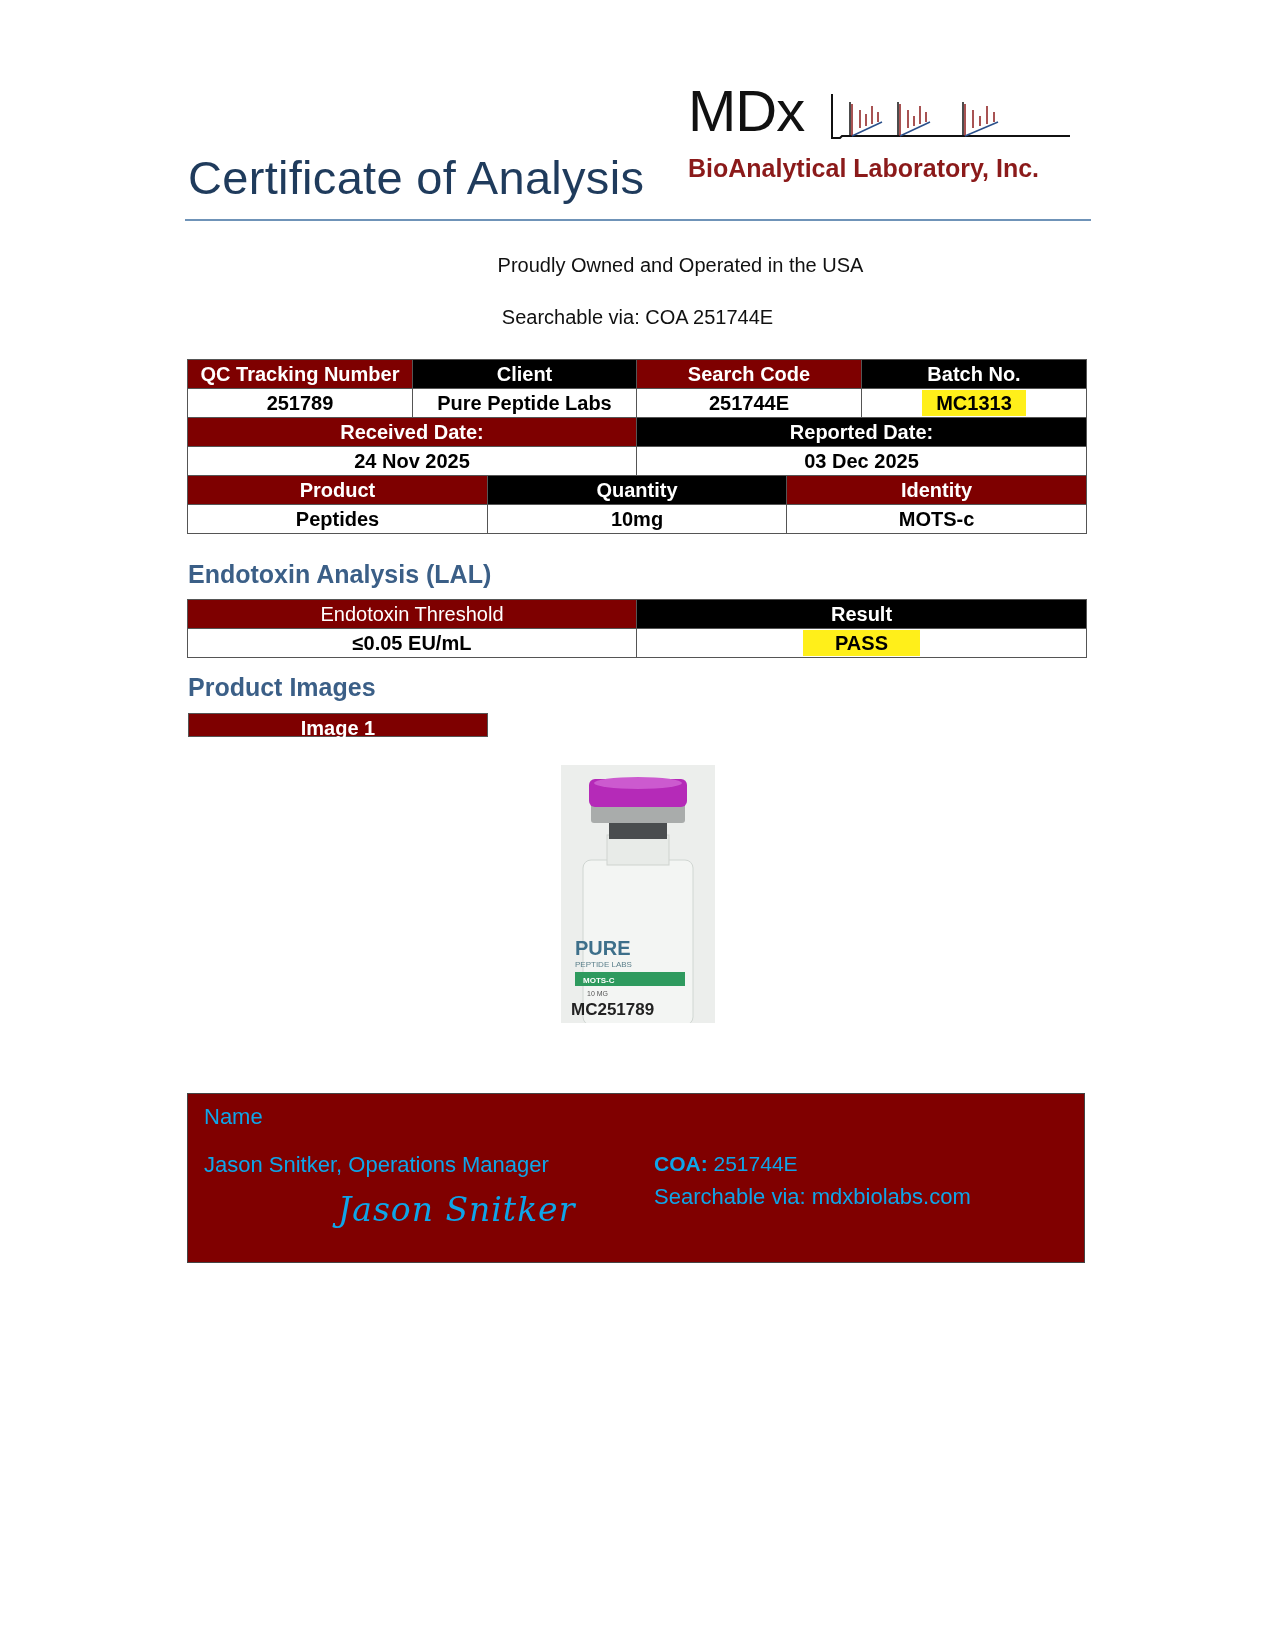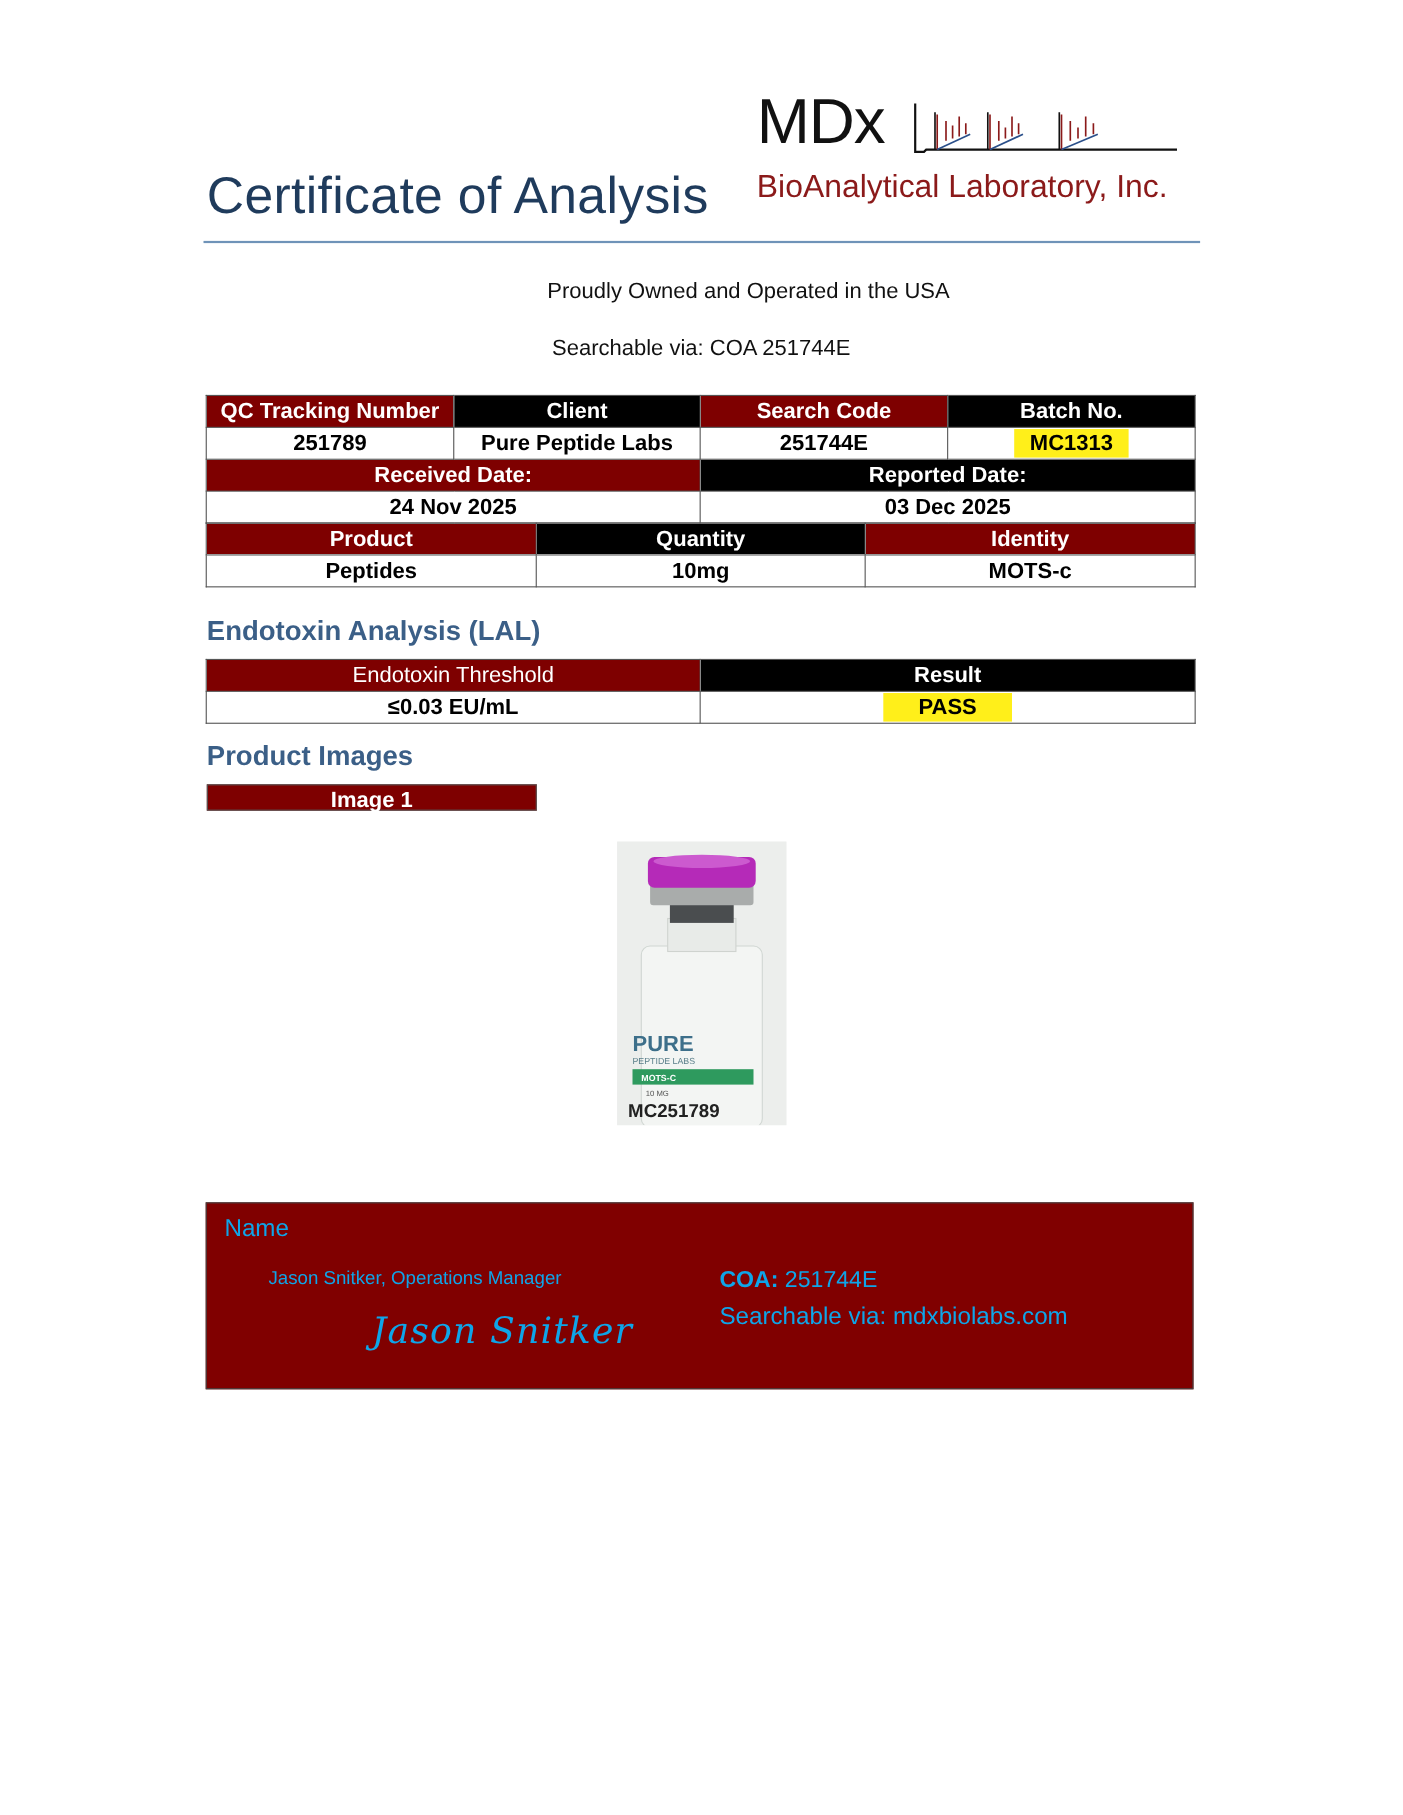--- a/index.html
+++ b/index.html
@@ -1,35 +1,35 @@
 <!DOCTYPE html>
 <html><head>
 <meta charset="utf-8">
 <style>
   html, body { margin: 0; padding: 0; background: #ffffff; }
   body { width: 1275px; height: 1650px; position: relative; font-family: "Liberation Sans", "DejaVu Sans", sans-serif; color: #000; overflow: hidden; }
   .abs { position: absolute; }
   .title { left: 188px; top: 150px; font-size: 47px; color: #1f3b5c; letter-spacing: 0.3px; white-space: nowrap; }
   .logo-mdx { left: 688px; top: 82px; font-size: 58px; color: #111; font-weight: normal; letter-spacing: -1px; line-height: 1; }
-  .logo-sub { left: 688px; top: 154px; font-size: 29px; color: #8b1a1a; white-space: nowrap; }
+  .logo-sub { left: 688px; top: 154px; font-size: 25px; color: #8b1a1a; white-space: nowrap; font-weight: bold; }
   .logo-peaks { left: 830px; top: 92px; width: 245px; height: 50px; }
   .rule { left: 185px; top: 219px; width: 906px; height: 2px; background: #6f93b8; }
   .center-text { left: 0; width: 1275px; text-align: center; font-size: 20px; color: #111; }
   table.grid { position: absolute; border-collapse: collapse; table-layout: fixed; }
   table.grid td { border: 1px solid #555; text-align: center; font-weight: bold; font-size: 20px; padding: 0; height: 28px; line-height: 28px; white-space: nowrap; overflow: hidden; margin-top: 17px; }
   td.red { background: #7e0000; color: #fff; }
   td.blk { background: #000; color: #fff; }
   td.wht { background: #fff; color: #000; }
   .hl { background: #ffef1a; padding: 0 14px; display: inline-block; line-height: 26px; }
   .section { left: 188px; font-size: 25px; font-weight: bold; color: #3b5f87; }
   .img-label { left: 188px; top: 713px; width: 300px; height: 24px; background: #7e0000; color: #fff; font-weight: bold; font-size: 20px; text-align: center; line-height: 28px; border: 1px solid #555; box-sizing: border-box; }
   .vial { left: 561px; top: 765px; width: 154px; height: 258px; background: #eef0ee; overflow: hidden; }
   .footer { left: 187px; top: 1093px; width: 898px; height: 170px; background: #800000; border: 1px solid #444; box-sizing: border-box; color: #0ea5e9; }
   .f-name { left: 16px; top: 10px; font-size: 22px; }
-  .f-person { left: 16px; top: 58px; font-size: 17px; white-space: nowrap; margin-left: 40px; }
+  .f-person { left: 16px; top: 58px; font-size: 22px; white-space: nowrap; }
   .f-sig { left: 150px; top: 96px; font-size: 33px; font-family: "DejaVu Serif", serif; font-style: italic; white-space: nowrap; letter-spacing: 1px; }
   .f-contact { left: 466px; top: 10px; font-size: 22px; white-space: nowrap; }
   .f-coa { left: 466px; top: 58px; font-size: 21px; white-space: nowrap; }
   .f-search { left: 466px; top: 90px; font-size: 22px; white-space: nowrap; }
 </style>
 </head>
 <body>
 
 <div class="abs title">Certificate of Analysis</div>
 <div class="abs logo-mdx">MDx</div>
@@ -125,21 +125,21 @@
   <colgroup>
       <col style="width:449px">
       <col style="width:450px">
     </colgroup>
   <tbody>
       <tr>
     <td class="red" style="font-weight:normal;">Endotoxin Threshold</td>
     <td class="blk">Result</td>
   </tr>
   <tr>
-    <td class="wht">≤0.03 EU/mL</td>
+    <td class="wht">≤0.05 EU/mL</td>
     <td class="wht"><span class="hl" style="padding:0 32px;">PASS</span></td>
   </tr>
 </tbody>
   </table>
 
 <div class="abs section" style="top:673px;">Product Images</div>
 <div class="abs img-label">Image 1</div>
 
 <div class="abs vial">
   <svg width="154" height="258" viewBox="0 0 154 258">

